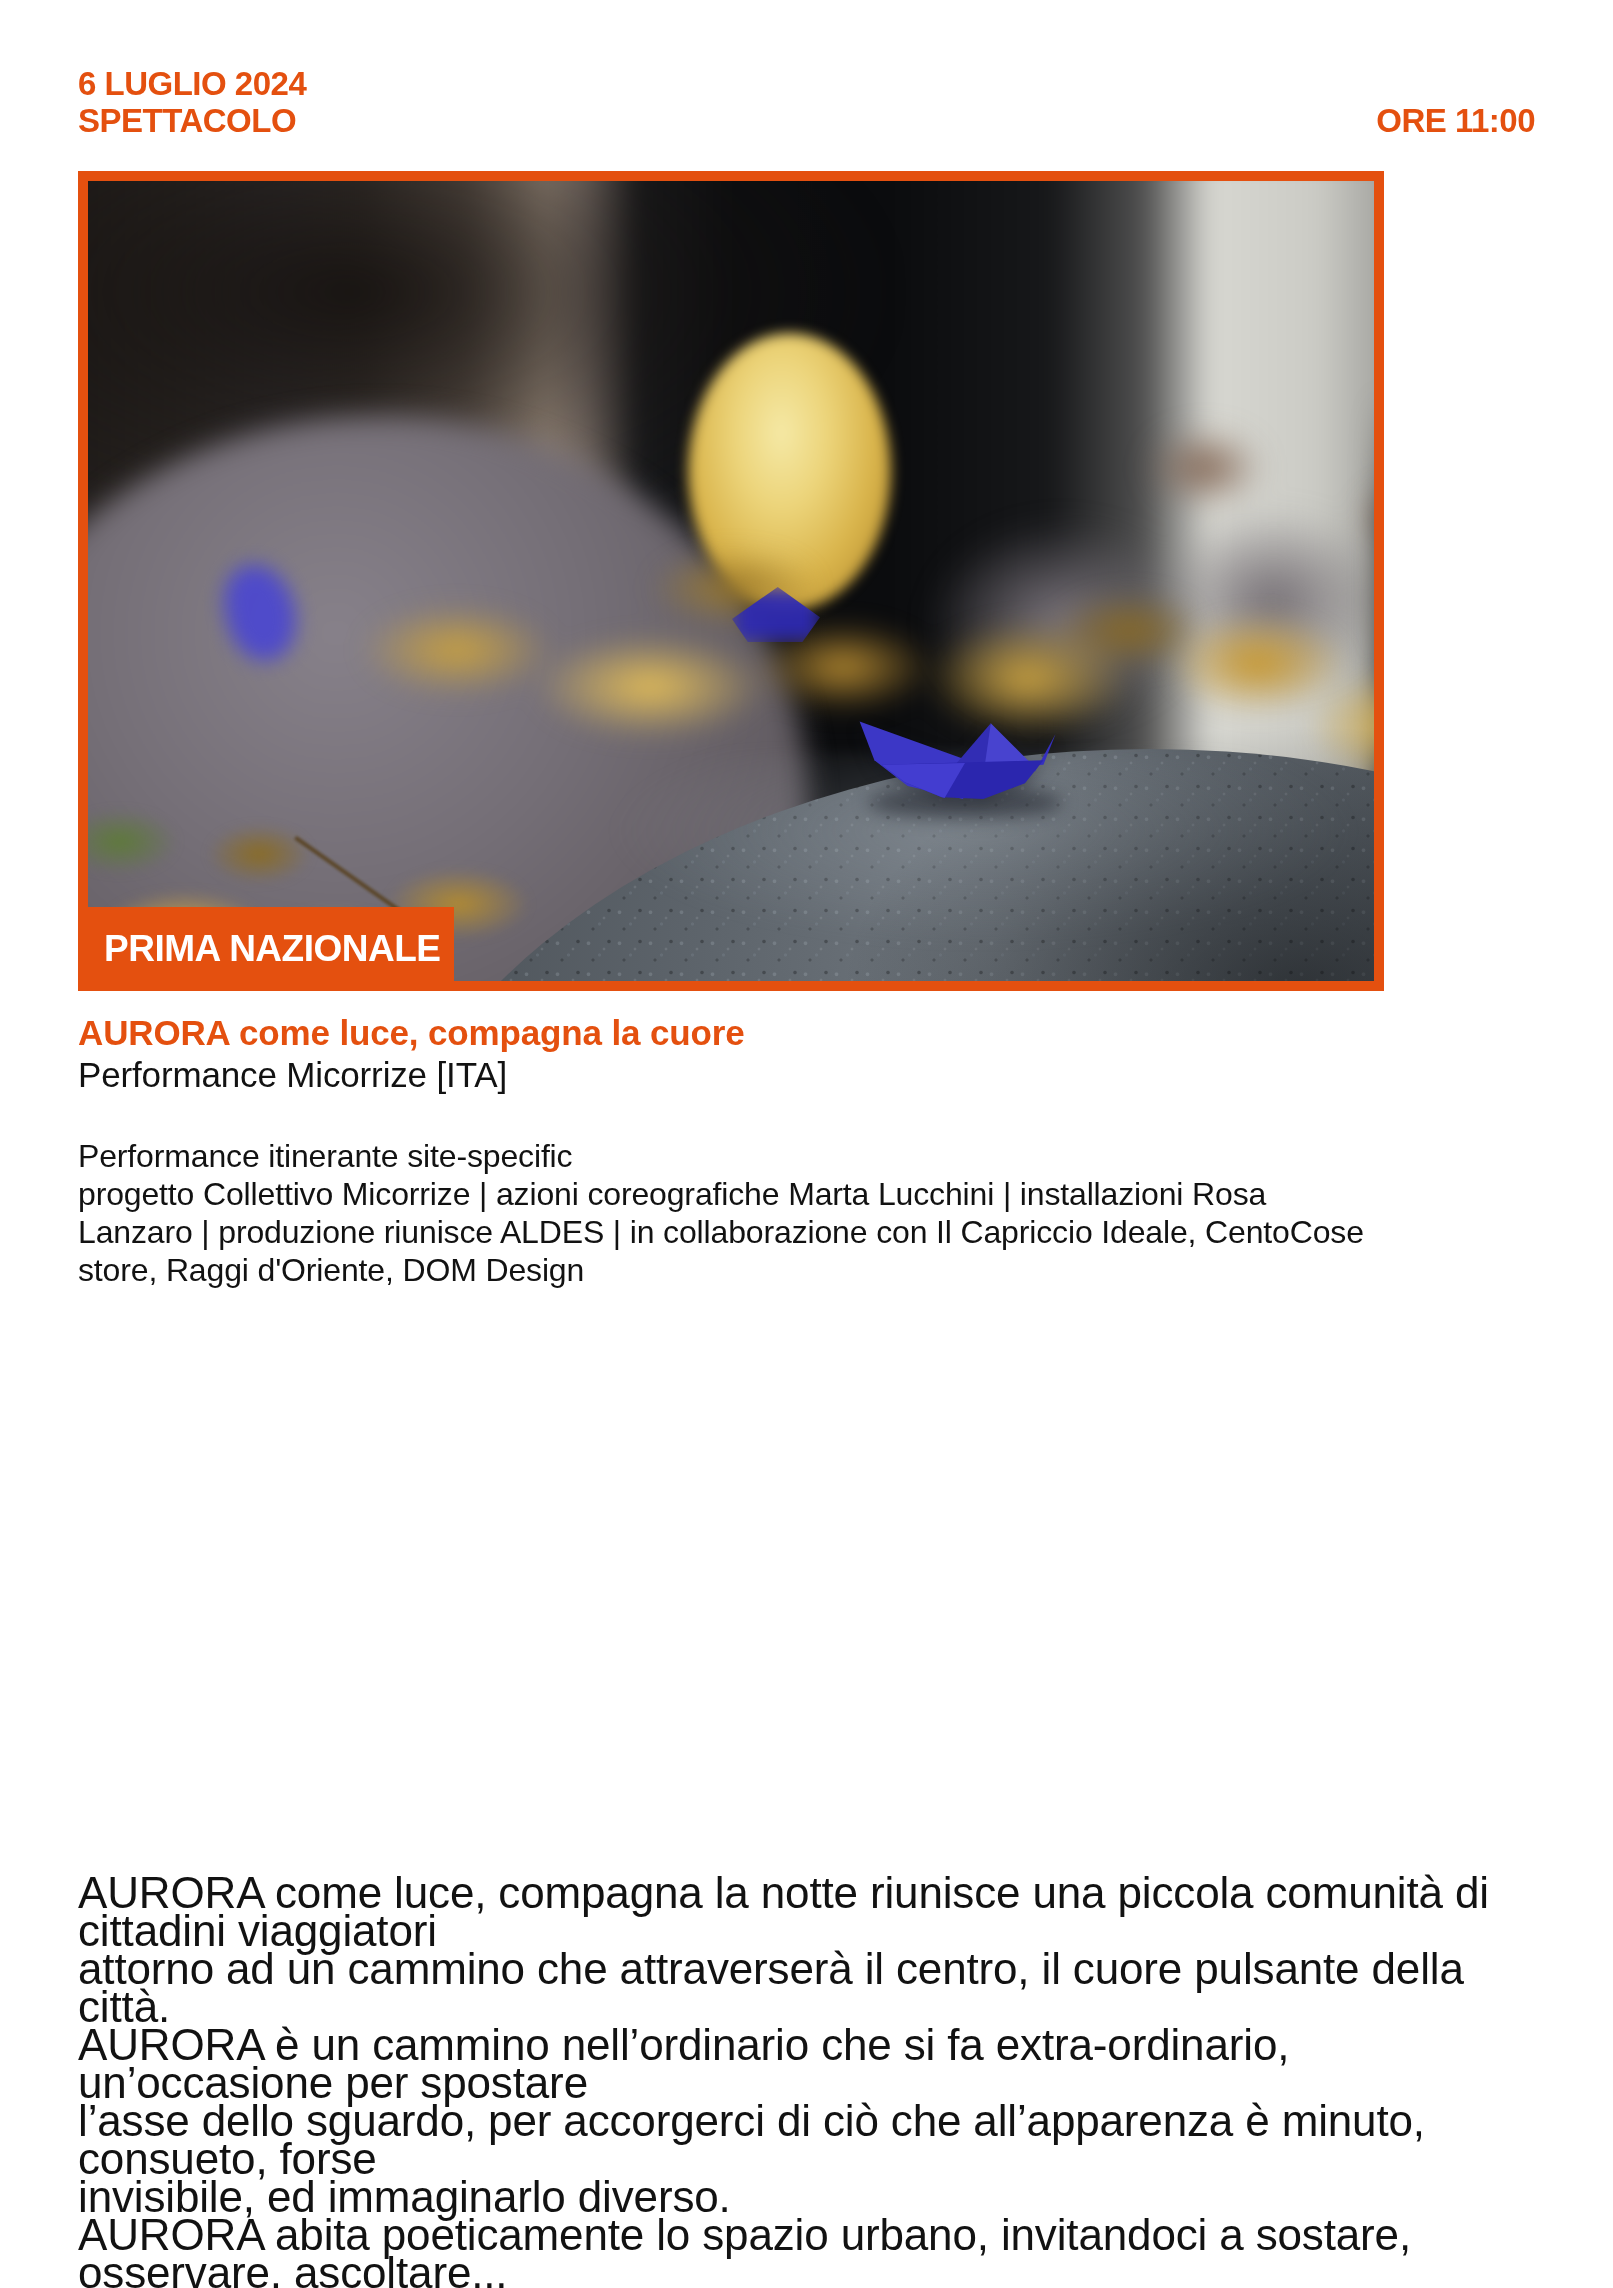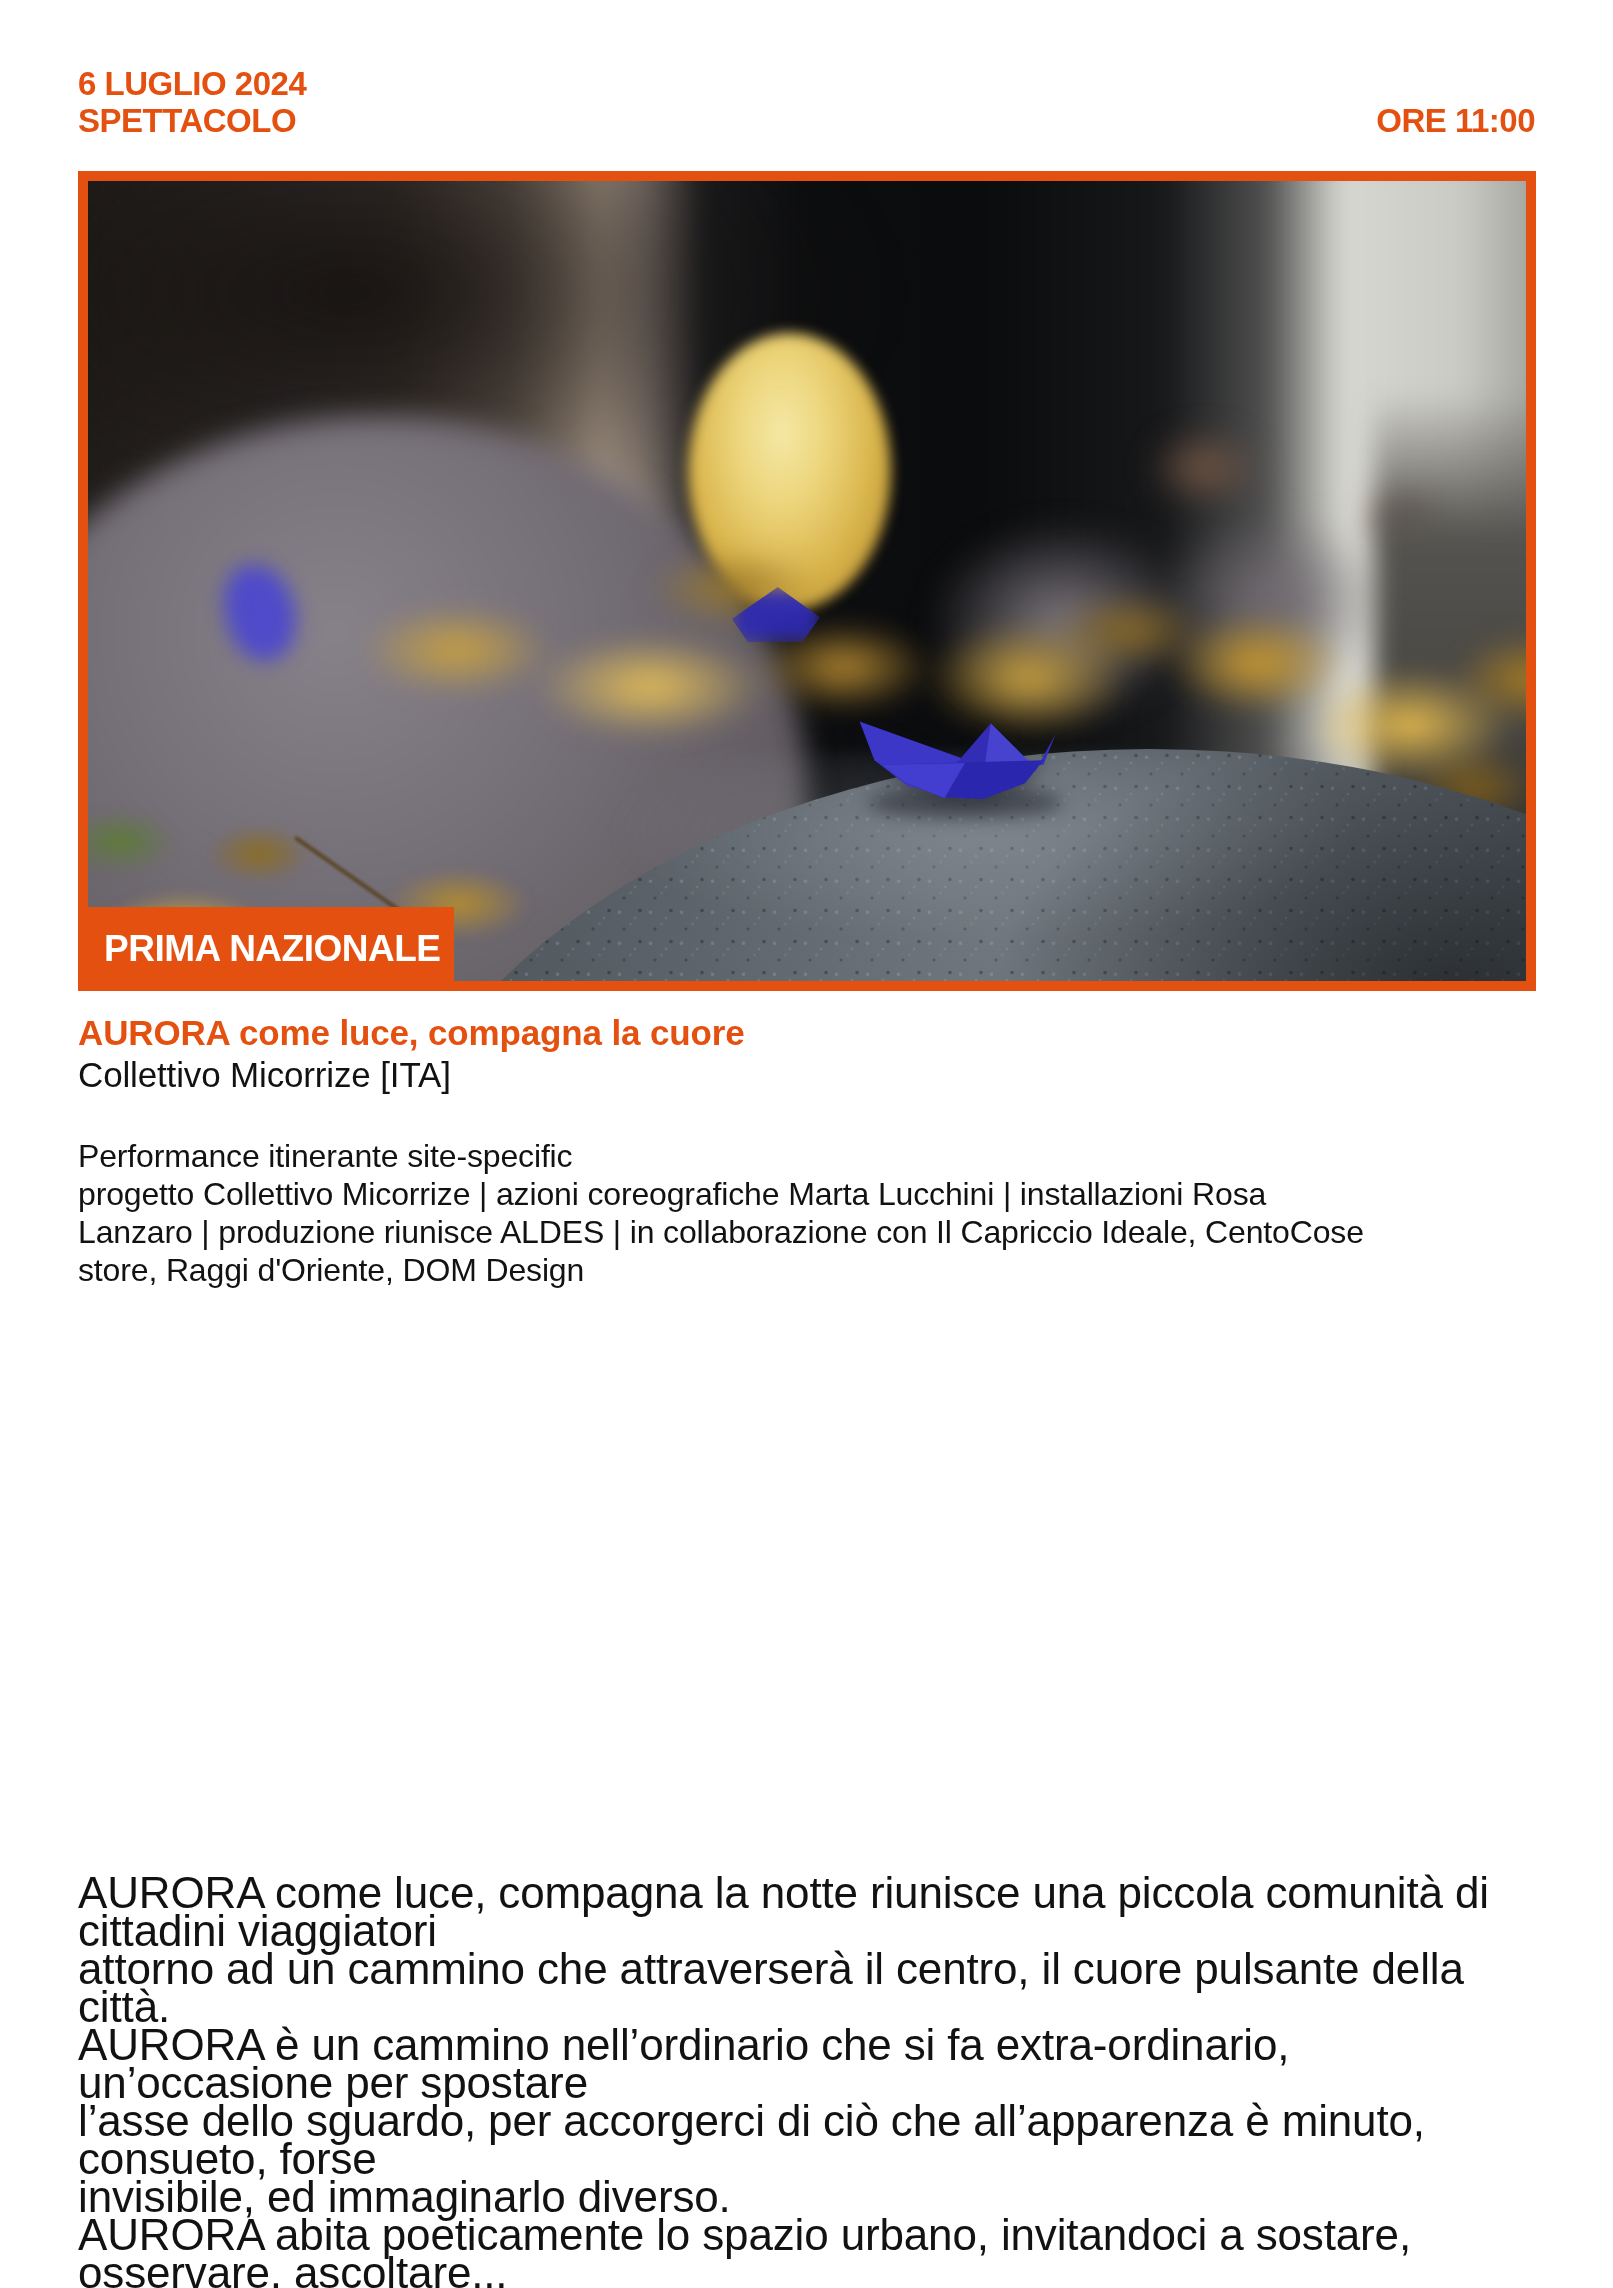--- a/index.html
+++ b/index.html
@@ -18,21 +18,21 @@
     display:flex;justify-content:space-between;align-items:flex-end;
   }
   .header .col{display:flex;flex-direction:column;}
   .header .col.right{text-align:right;}
   .header .hline{
     font-size:33px;font-weight:bold;line-height:37px;
     color:var(--accent);text-transform:uppercase;letter-spacing:-0.5px;
   }
   
   .photo-frame{
-    position:absolute;left:78px;top:171px;width:1458px;height:820px;
+    position:absolute;left:78px;top:171px;width:1306px;height:820px;
     box-sizing:border-box;padding:10px;background:var(--accent);
   }
   .photo{
     position:relative;width:100%;height:100%;
     overflow:hidden;background:#0d0e10;
   }
   .photo .layer{position:absolute;}
   .ph-base{
     inset:-23px;
     background:linear-gradient(90deg,
@@ -216,21 +216,21 @@
         <polygon class="hull-hi" points="30,55 120,53 98,91 95,90 55,74"></polygon>
       </svg>
     </div>
     <div class="badge">
       <span>PRIMA NAZIONALE</span>
     </div>
   </div>
 
   <div class="title-block">
     <h1 class="title">AURORA come luce, compagna la cuore</h1>
-    <h2 class="company">Collettivo Micorrize [ITA]</h2>
+    <h2 class="company">Performance Micorrize [ITA]</h2>
   </div>
 
   <div class="credits">Performance itinerante site-specific
 progetto Collettivo Micorrize | azioni coreografiche Marta Lucchini | installazioni Rosa
 Lanzaro | produzione riunisce ALDES | in collaborazione con Il Capriccio Ideale, CentoCose
 store, Raggi d'Oriente, DOM Design</div>
 
   <div class="description">AURORA come luce, compagna la notte riunisce una piccola comunità di cittadini viaggiatori
 attorno ad un cammino che attraverserà il centro, il cuore pulsante della città.
 AURORA è un cammino nell’ordinario che si fa extra-ordinario, un’occasione per spostare

